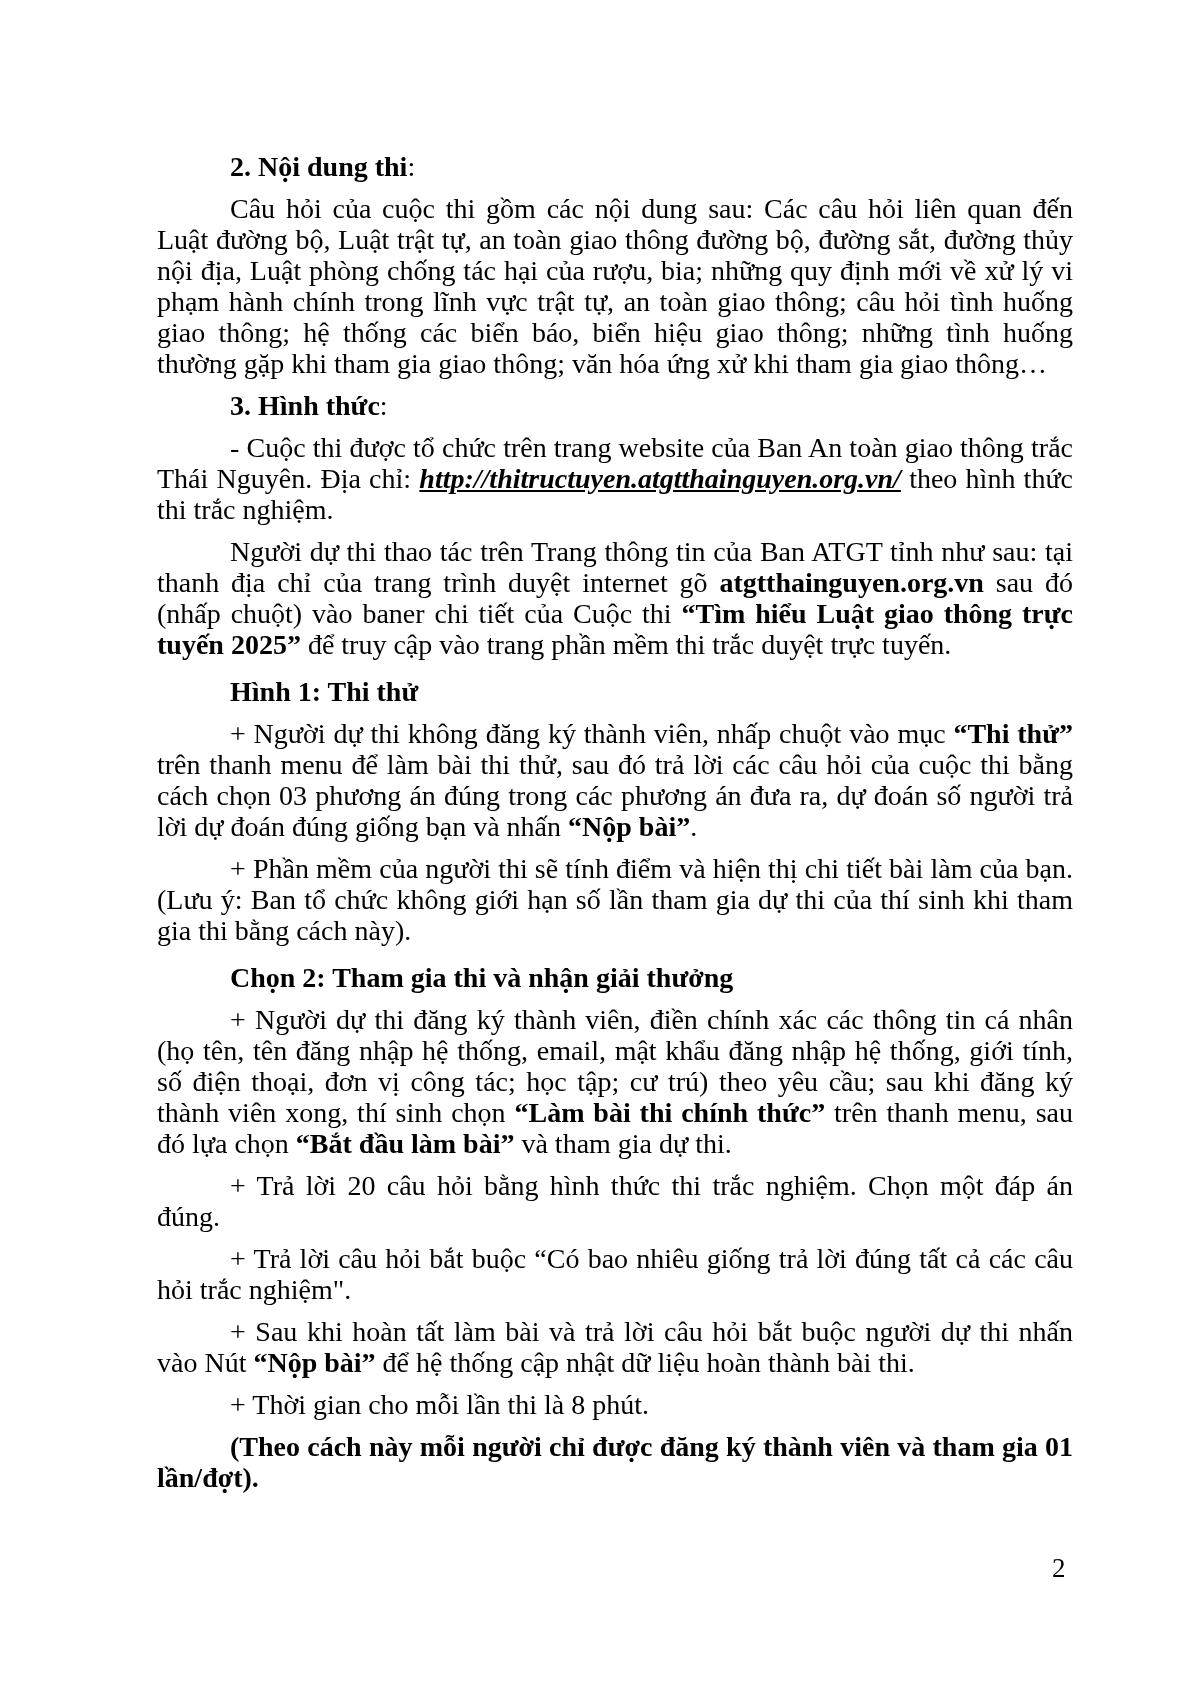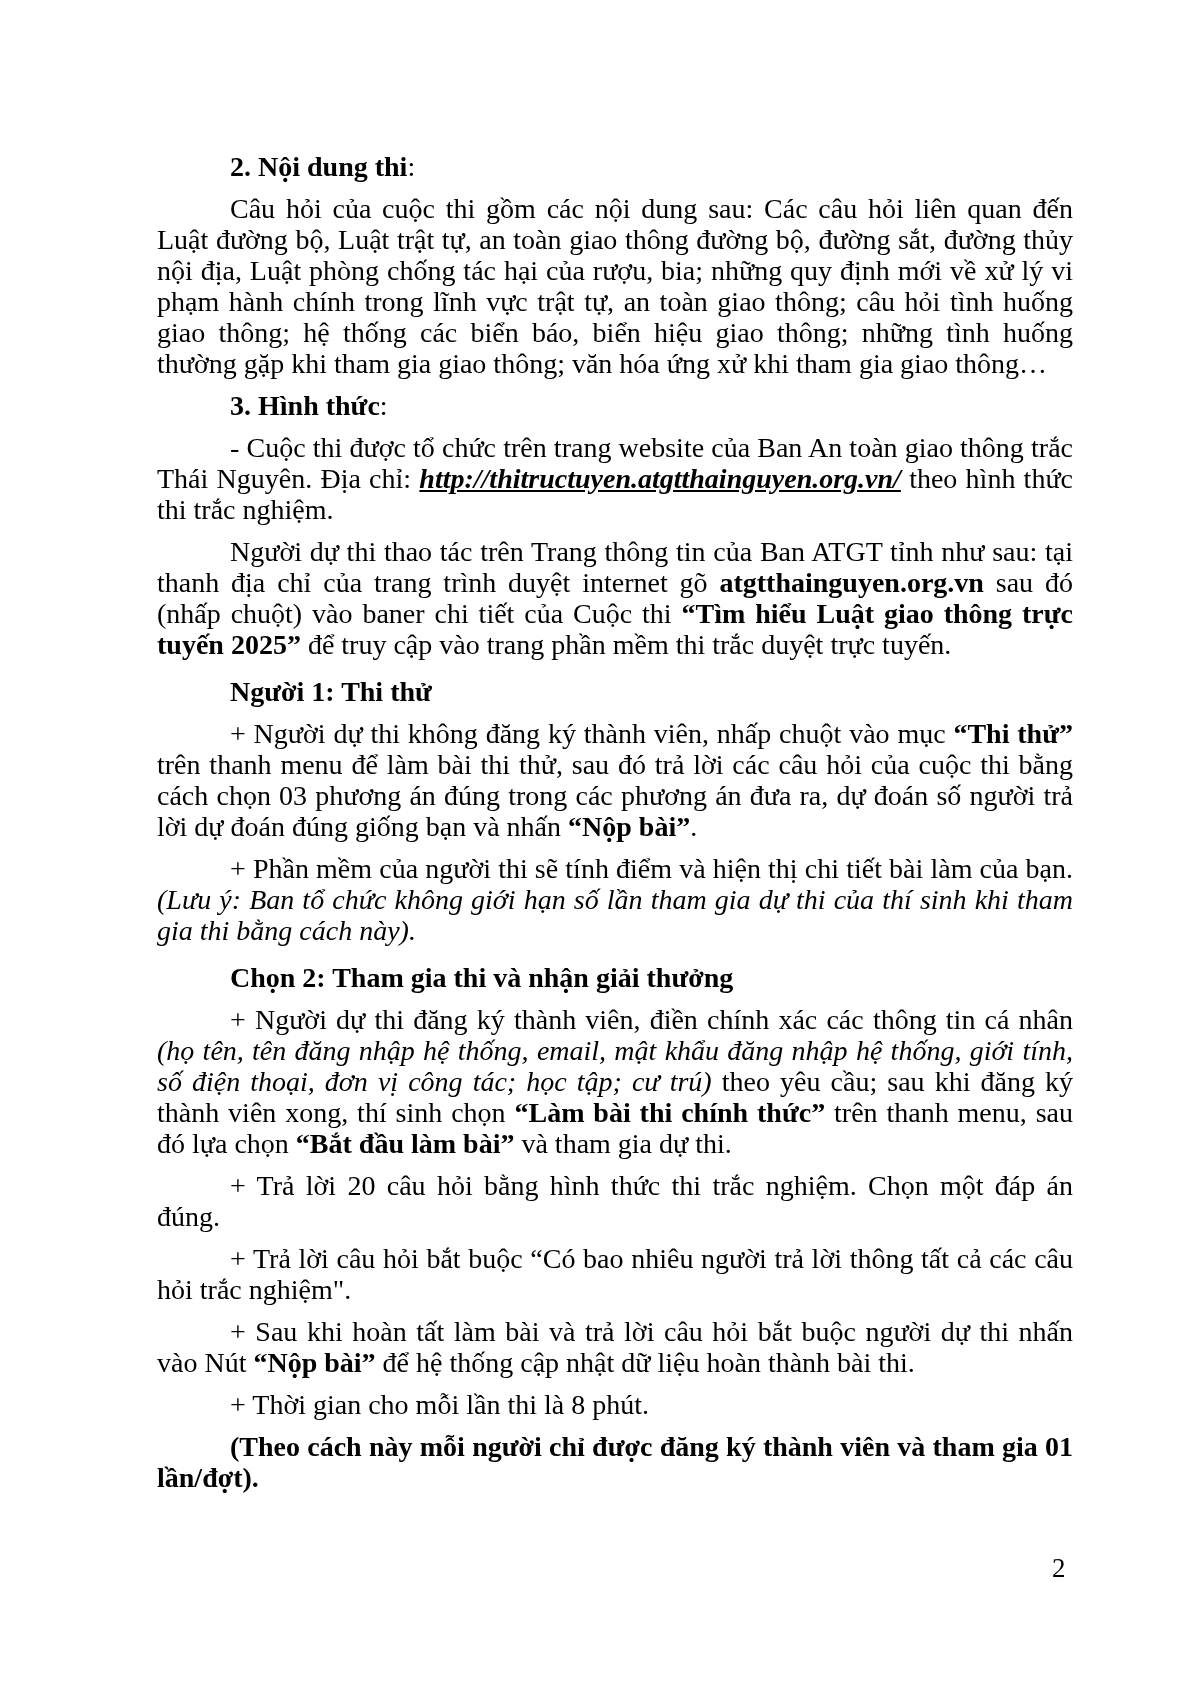--- a/index.html
+++ b/index.html
@@ -23,21 +23,21 @@
     margin-top: 34px;
   }
   .content p {
     margin: 0 0 11px 0;
     text-indent: 73px;
   }
   p.h-sect { margin-top: 6px; }
   p.h-cach { margin-top: 16px; }
   p.final-note { margin-top: 6px; }
   .b  { font-weight: bold; }
-  .i  { font-style: italic; }
+  .i  { }
   .bi { font-weight: bold; }
   .link {
     font-weight: bold;
     font-style: italic;
     text-decoration: underline;
     color: #000000;
     cursor: pointer;
   }
   .page-number {
     position: absolute;
@@ -56,33 +56,33 @@
     <p class="h-sect"><span class="b">2. Nội dung thi</span><span>:</span></p>
 
     <p><span>Câu hỏi của cuộc thi gồm các nội dung sau: Các câu hỏi liên quan đến Luật đường bộ, Luật trật tự, an toàn giao thông đường bộ, đường sắt, đường thủy nội địa, Luật phòng chống tác hại của rượu, bia; những quy định mới về xử lý vi phạm hành chính trong lĩnh vực trật tự, an toàn giao thông; câu hỏi tình huống giao thông; hệ thống các biển báo, biển hiệu giao thông; những tình huống thường gặp khi tham gia giao thông; văn hóa ứng xử khi tham gia giao thông…</span></p>
 
     <p class="h-sect"><span class="b">3. Hình thức</span><span>:</span></p>
 
     <p><span>- Cuộc thi được tổ chức trên trang website của Ban An toàn giao thông trắc Thái Nguyên. Địa chỉ: </span><span class="link">http://thitructuyen.atgtthainguyen.org.vn/</span><span> theo hình thức thi trắc nghiệm.</span></p>
 
     <p><span>Người dự thi thao tác trên Trang thông tin của Ban ATGT tỉnh như sau: tại thanh địa chỉ của trang trình duyệt internet gõ </span><span class="bi">atgtthainguyen.org.vn</span><span> sau đó (nhấp chuột) vào baner chi tiết của Cuộc thi </span><span class="bi">“Tìm hiểu Luật giao thông trực tuyến 2025”</span><span> để truy cập vào trang phần mềm thi trắc duyệt trực tuyến.</span></p>
 
-    <p class="h-cach"><span class="bi">Người 1: Thi thử</span></p>
+    <p class="h-cach"><span class="bi">Hình 1: Thi thử</span></p>
 
     <p><span>+ Người dự thi không đăng ký thành viên, nhấp chuột vào mục </span><span class="b">“Thi thử”</span><span> trên thanh menu để làm bài thi thử, sau đó trả lời các câu hỏi của cuộc thi bằng cách chọn 03 phương án đúng trong các phương án đưa ra, dự đoán số người trả lời dự đoán đúng giống bạn và nhấn </span><span class="b">“Nộp bài”</span><span>.</span></p>
 
     <p><span>+ Phần mềm của người thi sẽ tính điểm và hiện thị chi tiết bài làm của bạn. </span><span class="i">(Lưu ý: Ban tổ chức không giới hạn số lần tham gia dự thi của thí sinh khi tham gia thi bằng cách này).</span></p>
 
     <p class="h-cach"><span class="bi">Chọn 2: Tham gia thi và nhận giải thưởng</span></p>
 
     <p><span>+ Người dự thi đăng ký thành viên, điền chính xác các thông tin cá nhân </span><span class="i">(họ tên, tên đăng nhập hệ thống, email, mật khẩu đăng nhập hệ thống, giới tính, số điện thoại, đơn vị công tác; học tập; cư trú)</span><span> theo yêu cầu; sau khi đăng ký thành viên xong, thí sinh chọn </span><span class="b">“Làm bài thi chính thức”</span><span> trên thanh menu, sau đó lựa chọn </span><span class="b">“Bắt đầu làm bài”</span><span> và tham gia dự thi.</span></p>
 
     <p><span>+ Trả lời 20 câu hỏi bằng hình thức thi trắc nghiệm. Chọn một đáp án đúng.</span></p>
 
-    <p><span>+ Trả lời câu hỏi bắt buộc “Có bao nhiêu người trả lời thông tất cả các câu hỏi trắc nghiệm".</span></p>
+    <p><span>+ Trả lời câu hỏi bắt buộc “Có bao nhiêu giống trả lời đúng tất cả các câu hỏi trắc nghiệm".</span></p>
 
     <p><span>+ Sau khi hoàn tất làm bài và trả lời câu hỏi bắt buộc người dự thi nhấn vào Nút </span><span class="b">“Nộp bài”</span><span> để hệ thống cập nhật dữ liệu hoàn thành bài thi.</span></p>
 
     <p><span>+ Thời gian cho mỗi lần thi là 8 phút.</span></p>
 
     <p class="final-note"><span class="bi">(Theo cách này mỗi người chỉ được đăng ký thành viên và tham gia 01 lần/đợt).</span></p>
 
   </div>
 
   <div class="page-number">2</div>

